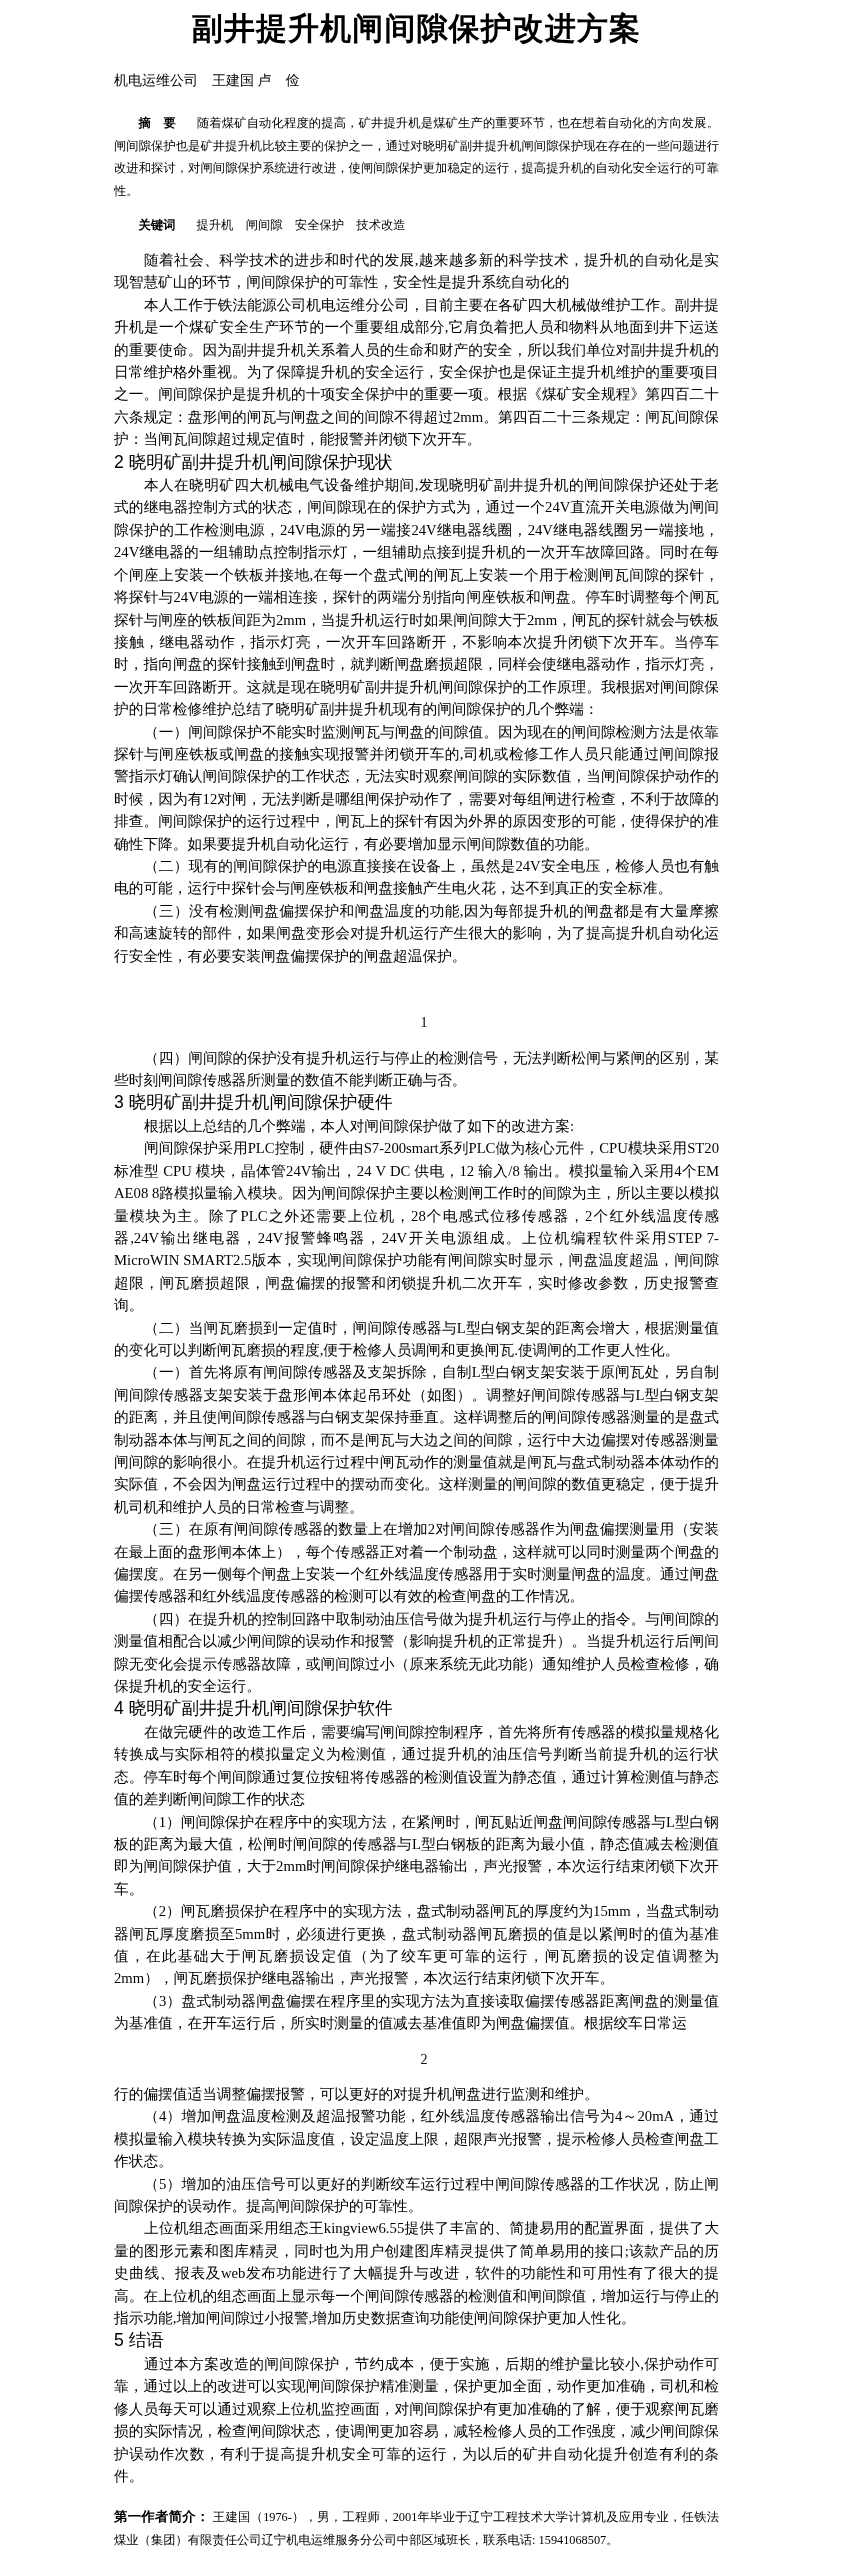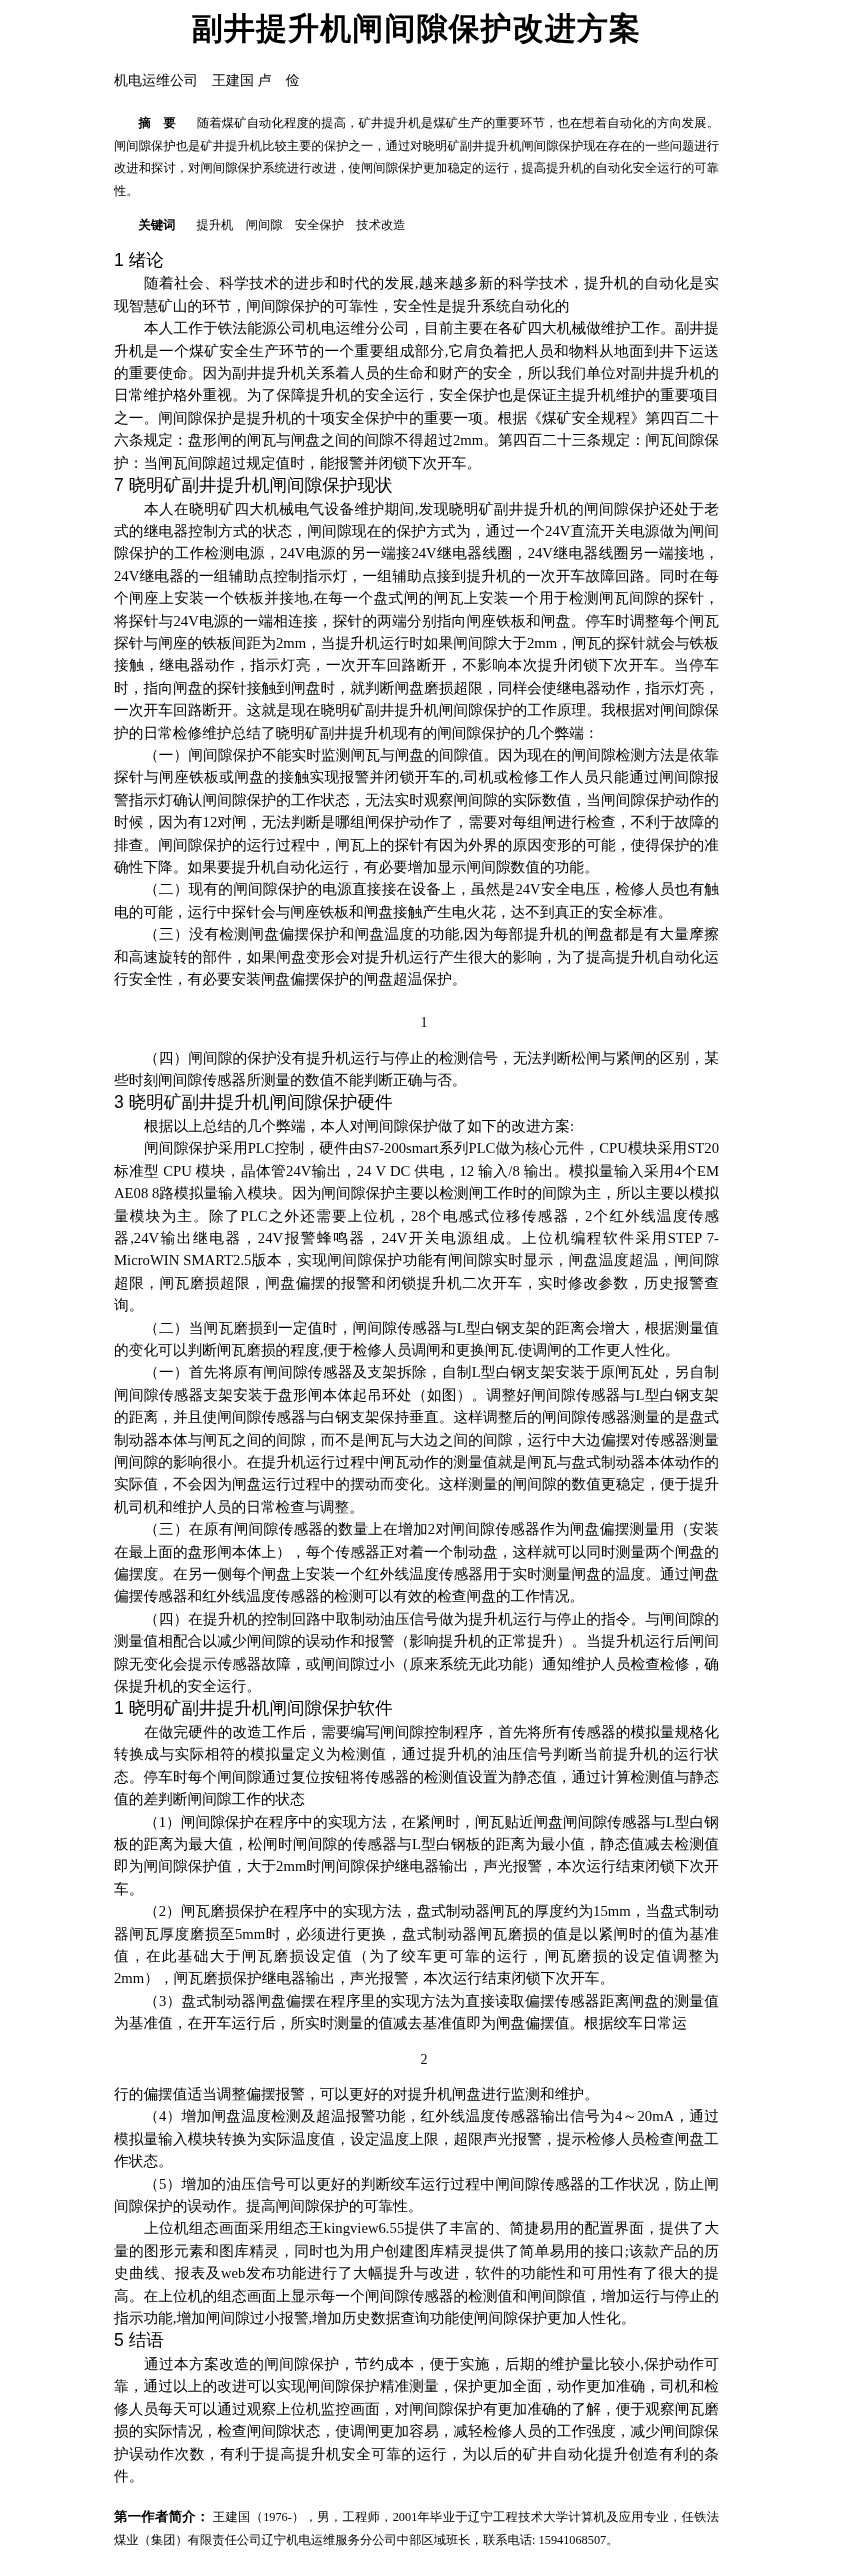--- a/index.html
+++ b/index.html
@@ -58,42 +58,41 @@
 <body>
 
 <div class="page" id="page-1">
   <h1 class="doc-title">副井提升机闸间隙保护改进方案</h1>
   <div class="byline">机电运维公司　王建国 卢　俭</div>
 
   <p class="abstract"><span class="blabel">摘　要</span><span>随着煤矿自动化程度的提高，矿井提升机是煤矿生产的重要环节，也在想着自动化的方向发展。闸间隙保护也是矿井提升机比较主要的保护之一，通过对晓明矿副井提升机闸间隙保护现在存在的一些问题进行改进和探讨，对闸间隙保护系统进行改进，使闸间隙保护更加稳定的运行，提高提升机的自动化安全运行的可靠性。</span></p>
 
   <p class="keywords"><span class="blabel">关键词</span><span>提升机　闸间隙　安全保护　技术改造</span></p>
 
-  <h2 class="sec">1 绪论</h2>
   <p class="para">随着社会、科学技术的进步和时代的发展,越来越多新的科学技术，提升机的自动化是实现智慧矿山的环节，闸间隙保护的可靠性，安全性是提升系统自动化的</p>
   <p class="para">本人工作于铁法能源公司机电运维分公司，目前主要在各矿四大机械做维护工作。副井提升机是一个煤矿安全生产环节的一个重要组成部分,它肩负着把人员和物料从地面到井下运送的重要使命。因为副井提升机关系着人员的生命和财产的安全，所以我们单位对副井提升机的日常维护格外重视。为了保障提升机的安全运行，安全保护也是保证主提升机维护的重要项目之一。闸间隙保护是提升机的十项安全保护中的重要一项。根据《煤矿安全规程》第四百二十六条规定：盘形闸的闸瓦与闸盘之间的间隙不得超过2mm。第四百二十三条规定：闸瓦间隙保护：当闸瓦间隙超过规定值时，能报警并闭锁下次开车。</p>
-  <h2 class="sec">7 晓明矿副井提升机闸间隙保护现状</h2>
+  <h2 class="sec">2 晓明矿副井提升机闸间隙保护现状</h2>
   <p class="para">本人在晓明矿四大机械电气设备维护期间,发现晓明矿副井提升机的闸间隙保护还处于老式的继电器控制方式的状态，闸间隙现在的保护方式为，通过一个24V直流开关电源做为闸间隙保护的工作检测电源，24V电源的另一端接24V继电器线圈，24V继电器线圈另一端接地，24V继电器的一组辅助点控制指示灯，一组辅助点接到提升机的一次开车故障回路。同时在每个闸座上安装一个铁板并接地,在每一个盘式闸的闸瓦上安装一个用于检测闸瓦间隙的探针，将探针与24V电源的一端相连接，探针的两端分别指向闸座铁板和闸盘。停车时调整每个闸瓦探针与闸座的铁板间距为2mm，当提升机运行时如果闸间隙大于2mm，闸瓦的探针就会与铁板接触，继电器动作，指示灯亮，一次开车回路断开，不影响本次提升闭锁下次开车。当停车时，指向闸盘的探针接触到闸盘时，就判断闸盘磨损超限，同样会使继电器动作，指示灯亮，一次开车回路断开。这就是现在晓明矿副井提升机闸间隙保护的工作原理。我根据对闸间隙保护的日常检修维护总结了晓明矿副井提升机现有的闸间隙保护的几个弊端：</p>
   <p class="para">（一）闸间隙保护不能实时监测闸瓦与闸盘的间隙值。因为现在的闸间隙检测方法是依靠探针与闸座铁板或闸盘的接触实现报警并闭锁开车的,司机或检修工作人员只能通过闸间隙报警指示灯确认闸间隙保护的工作状态，无法实时观察闸间隙的实际数值，当闸间隙保护动作的时候，因为有12对闸，无法判断是哪组闸保护动作了，需要对每组闸进行检查，不利于故障的排查。闸间隙保护的运行过程中，闸瓦上的探针有因为外界的原因变形的可能，使得保护的准确性下降。如果要提升机自动化运行，有必要增加显示闸间隙数值的功能。</p>
   <p class="para">（二）现有的闸间隙保护的电源直接接在设备上，虽然是24V安全电压，检修人员也有触电的可能，运行中探针会与闸座铁板和闸盘接触产生电火花，达不到真正的安全标准。</p>
   <p class="para">（三）没有检测闸盘偏摆保护和闸盘温度的功能,因为每部提升机的闸盘都是有大量摩擦和高速旋转的部件，如果闸盘变形会对提升机运行产生很大的影响，为了提高提升机自动化运行安全性，有必要安装闸盘偏摆保护的闸盘超温保护。</p>
 
   <div class="pagenum">1</div>
 </div>
 
 <div class="page" id="page-2">
   <p class="para">（四）闸间隙的保护没有提升机运行与停止的检测信号，无法判断松闸与紧闸的区别，某些时刻闸间隙传感器所测量的数值不能判断正确与否。</p>
   <h2 class="sec">3 晓明矿副井提升机闸间隙保护硬件</h2>
   <p class="para">根据以上总结的几个弊端，本人对闸间隙保护做了如下的改进方案:</p>
   <p class="para">闸间隙保护采用PLC控制，硬件由S7-200smart系列PLC做为核心元件，CPU模块采用ST20标准型 CPU 模块，晶体管24V输出，24 V DC 供电，12 输入/8 输出。模拟量输入采用4个EM AE08 8路模拟量输入模块。因为闸间隙保护主要以检测闸工作时的间隙为主，所以主要以模拟量模块为主。除了PLC之外还需要上位机，28个电感式位移传感器，2个红外线温度传感器,24V输出继电器，24V报警蜂鸣器，24V开关电源组成。上位机编程软件采用STEP 7-MicroWIN SMART2.5版本，实现闸间隙保护功能有闸间隙实时显示，闸盘温度超温，闸间隙超限，闸瓦磨损超限，闸盘偏摆的报警和闭锁提升机二次开车，实时修改参数，历史报警查询。</p>
   <p class="para">（二）当闸瓦磨损到一定值时，闸间隙传感器与L型白钢支架的距离会增大，根据测量值的变化可以判断闸瓦磨损的程度,便于检修人员调闸和更换闸瓦.使调闸的工作更人性化。</p>
   <p class="para">（一）首先将原有闸间隙传感器及支架拆除，自制L型白钢支架安装于原闸瓦处，另自制闸间隙传感器支架安装于盘形闸本体起吊环处（如图）。调整好闸间隙传感器与L型白钢支架的距离，并且使闸间隙传感器与白钢支架保持垂直。这样调整后的闸间隙传感器测量的是盘式制动器本体与闸瓦之间的间隙，而不是闸瓦与大边之间的间隙，运行中大边偏摆对传感器测量闸间隙的影响很小。在提升机运行过程中闸瓦动作的测量值就是闸瓦与盘式制动器本体动作的实际值，不会因为闸盘运行过程中的摆动而变化。这样测量的闸间隙的数值更稳定，便于提升机司机和维护人员的日常检查与调整。</p>
   <p class="para">（三）在原有闸间隙传感器的数量上在增加2对闸间隙传感器作为闸盘偏摆测量用（安装在最上面的盘形闸本体上），每个传感器正对着一个制动盘，这样就可以同时测量两个闸盘的偏摆度。在另一侧每个闸盘上安装一个红外线温度传感器用于实时测量闸盘的温度。通过闸盘偏摆传感器和红外线温度传感器的检测可以有效的检查闸盘的工作情况。</p>
   <p class="para">（四）在提升机的控制回路中取制动油压信号做为提升机运行与停止的指令。与闸间隙的测量值相配合以减少闸间隙的误动作和报警（影响提升机的正常提升）。当提升机运行后闸间隙无变化会提示传感器故障，或闸间隙过小（原来系统无此功能）通知维护人员检查检修，确保提升机的安全运行。</p>
-  <h2 class="sec">1 晓明矿副井提升机闸间隙保护软件</h2>
+  <h2 class="sec">4 晓明矿副井提升机闸间隙保护软件</h2>
   <p class="para">在做完硬件的改造工作后，需要编写闸间隙控制程序，首先将所有传感器的模拟量规格化转换成与实际相符的模拟量定义为检测值，通过提升机的油压信号判断当前提升机的运行状态。停车时每个闸间隙通过复位按钮将传感器的检测值设置为静态值，通过计算检测值与静态值的差判断闸间隙工作的状态</p>
   <p class="para">（1）闸间隙保护在程序中的实现方法，在紧闸时，闸瓦贴近闸盘闸间隙传感器与L型白钢板的距离为最大值，松闸时闸间隙的传感器与L型白钢板的距离为最小值，静态值减去检测值即为闸间隙保护值，大于2mm时闸间隙保护继电器输出，声光报警，本次运行结束闭锁下次开车。</p>
   <p class="para">（2）闸瓦磨损保护在程序中的实现方法，盘式制动器闸瓦的厚度约为15mm，当盘式制动器闸瓦厚度磨损至5mm时，必须进行更换，盘式制动器闸瓦磨损的值是以紧闸时的值为基准值，在此基础大于闸瓦磨损设定值（为了绞车更可靠的运行，闸瓦磨损的设定值调整为2mm），闸瓦磨损保护继电器输出，声光报警，本次运行结束闭锁下次开车。</p>
   <p class="para">（3）盘式制动器闸盘偏摆在程序里的实现方法为直接读取偏摆传感器距离闸盘的测量值为基准值，在开车运行后，所实时测量的值减去基准值即为闸盘偏摆值。根据绞车日常运</p>
 
   <div class="pagenum">2</div>
 </div>
 
 <div class="page" id="page-3">
   <p class="para cont">行的偏摆值适当调整偏摆报警，可以更好的对提升机闸盘进行监测和维护。</p>

